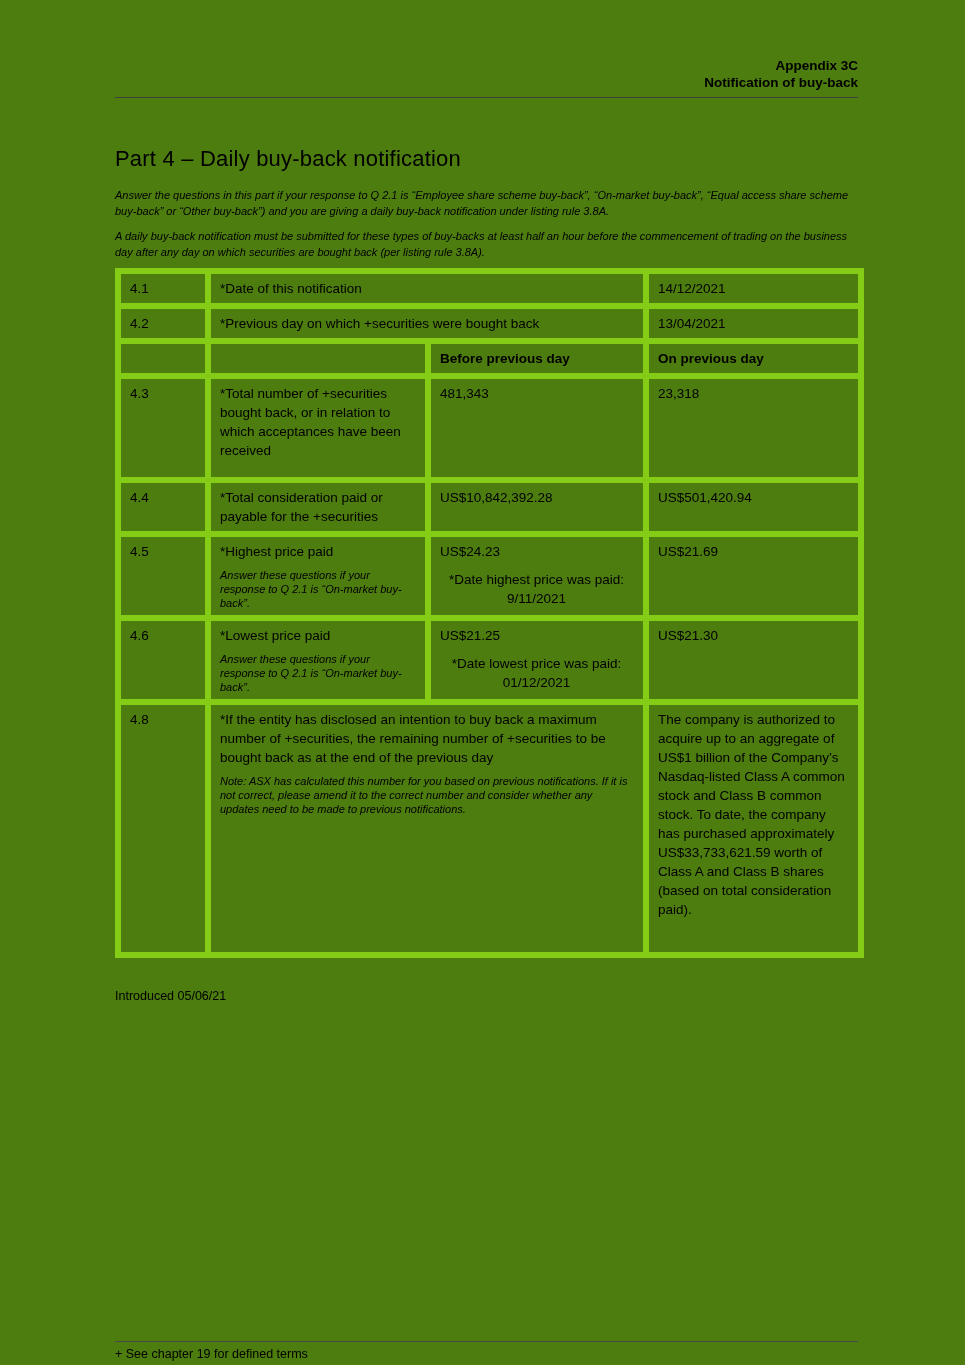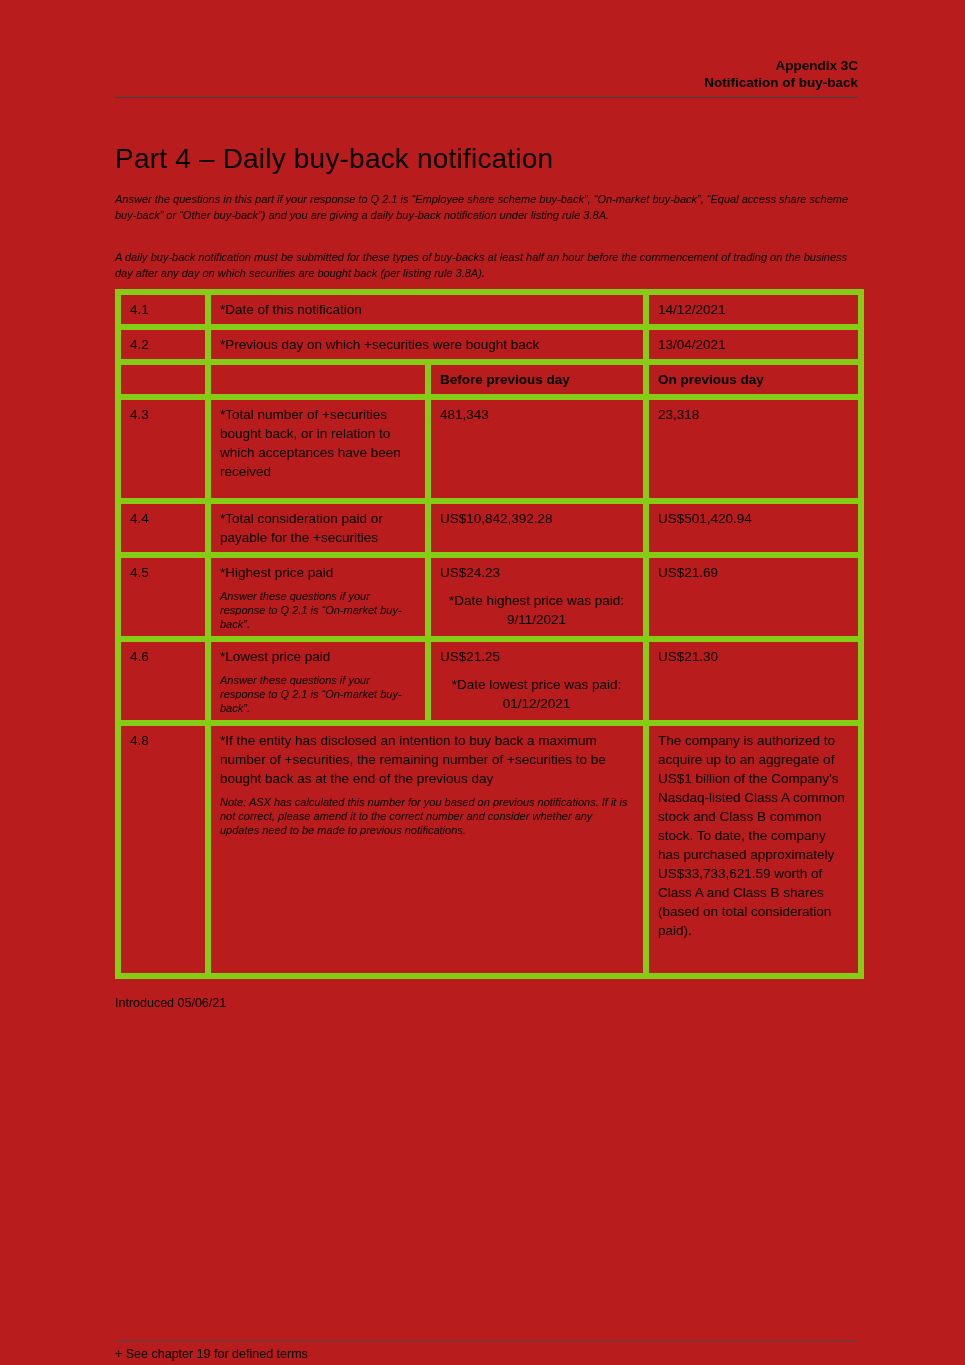--- a/index.html
+++ b/index.html
@@ -3,21 +3,21 @@
 <meta charset="utf-8">
 <style>
   * { box-sizing: border-box; }
   html, body { margin: 0; padding: 0; background: #ffffff; }
   body { font-family: "Liberation Sans", sans-serif; color: #000; }
 
   .page {
     position: relative;
     width: 965px;
     height: 1365px;
-    background: #b91c1c;
+    background: #4d7c0f;
     overflow: hidden;
   }
 
   .content {
     position: absolute;
     left: 115px;
     top: 0;
     width: 743px;
   }
 
@@ -28,35 +28,35 @@
     font-weight: bold;
     font-size: 13.5px;
     line-height: 17px;
     border-bottom: 1.5px solid #3f3f3f;
     padding-bottom: 6px;
   }
 
   
   .part-title {
     margin-top: 48px;
-    font-size: 28px;
+    font-size: 22px;
     line-height: 26px;
     font-weight: normal;
     letter-spacing: 0.2px;
   }
 
   
   .intro p {
     font-style: italic;
     font-size: 11px;
     line-height: 16.5px;
     margin: 0;
   }
   .intro p.first { margin-top: 13px; }
-  .intro p.second { margin-top: 25px; }
+  .intro p.second { margin-top: 8px; }
 
   
   table.buyback {
     border-collapse: collapse;
     table-layout: fixed;
     width: 743px;
     margin-top: 7px;
   }
   table.buyback td {
     border: 6px solid #84cc16;
@@ -80,21 +80,21 @@
     font-style: italic;
     font-size: 11px;
     line-height: 14px;
     margin-top: 7px;
   }
   .cell-p { margin: 0; }
   .cell-p + .cell-p { margin-top: 9px; text-align: center; }
 
   
   .introduced {
-    margin-top: 16px;
+    margin-top: 30px;
     font-size: 12.5px;
     line-height: 16px;
   }
 
   
   .footer {
     position: absolute;
     left: 115px;
     top: 1341px;
     width: 743px;

